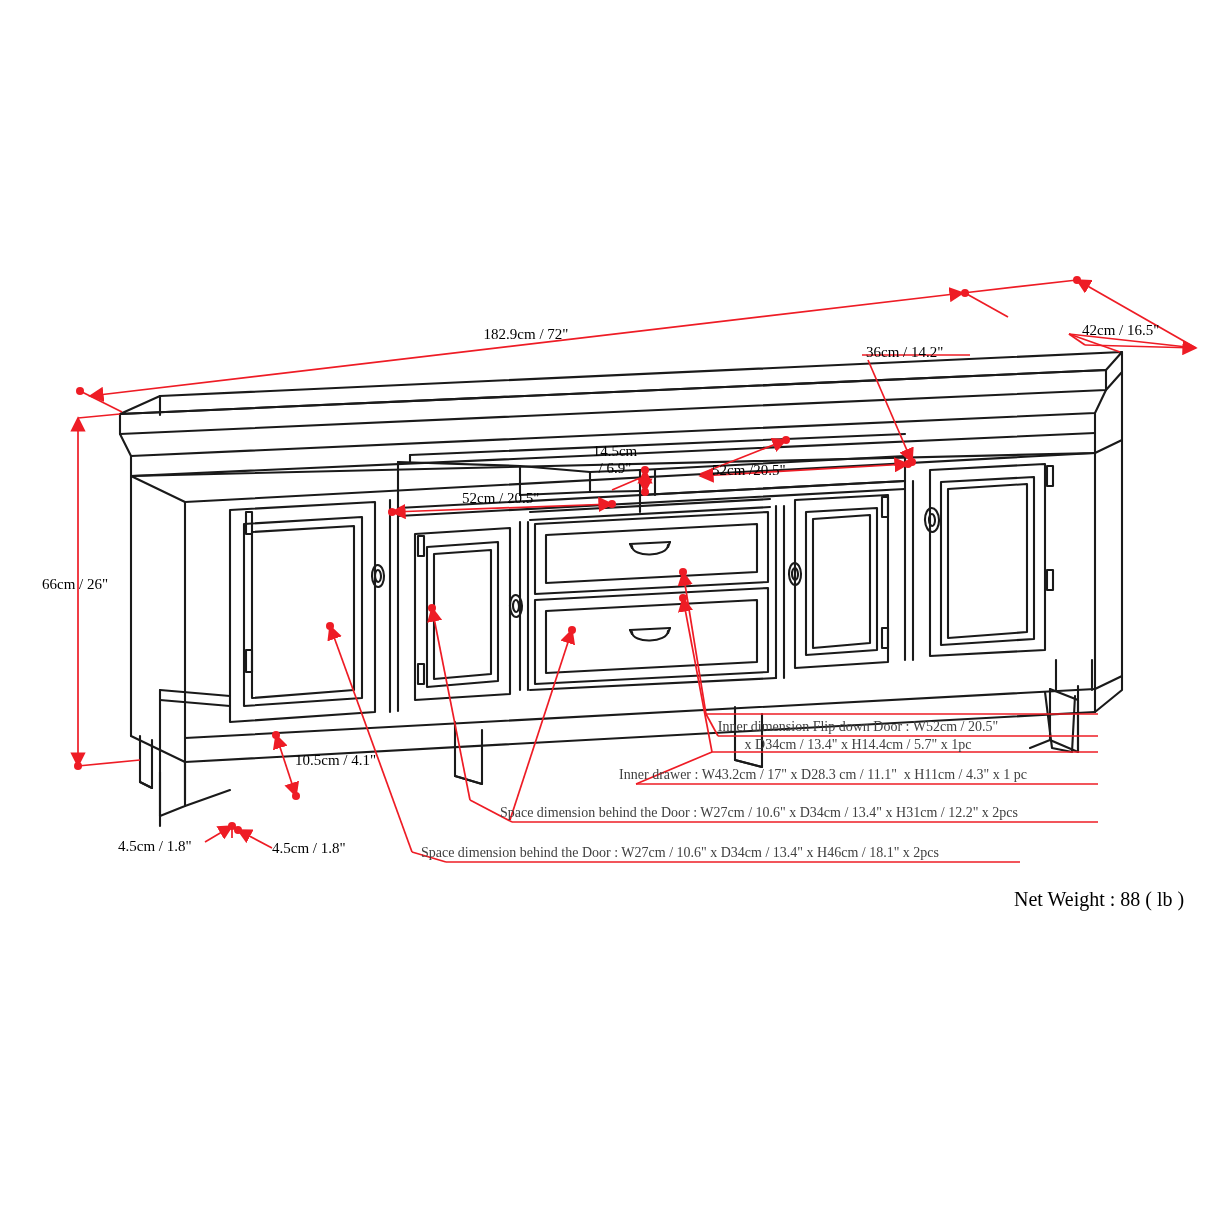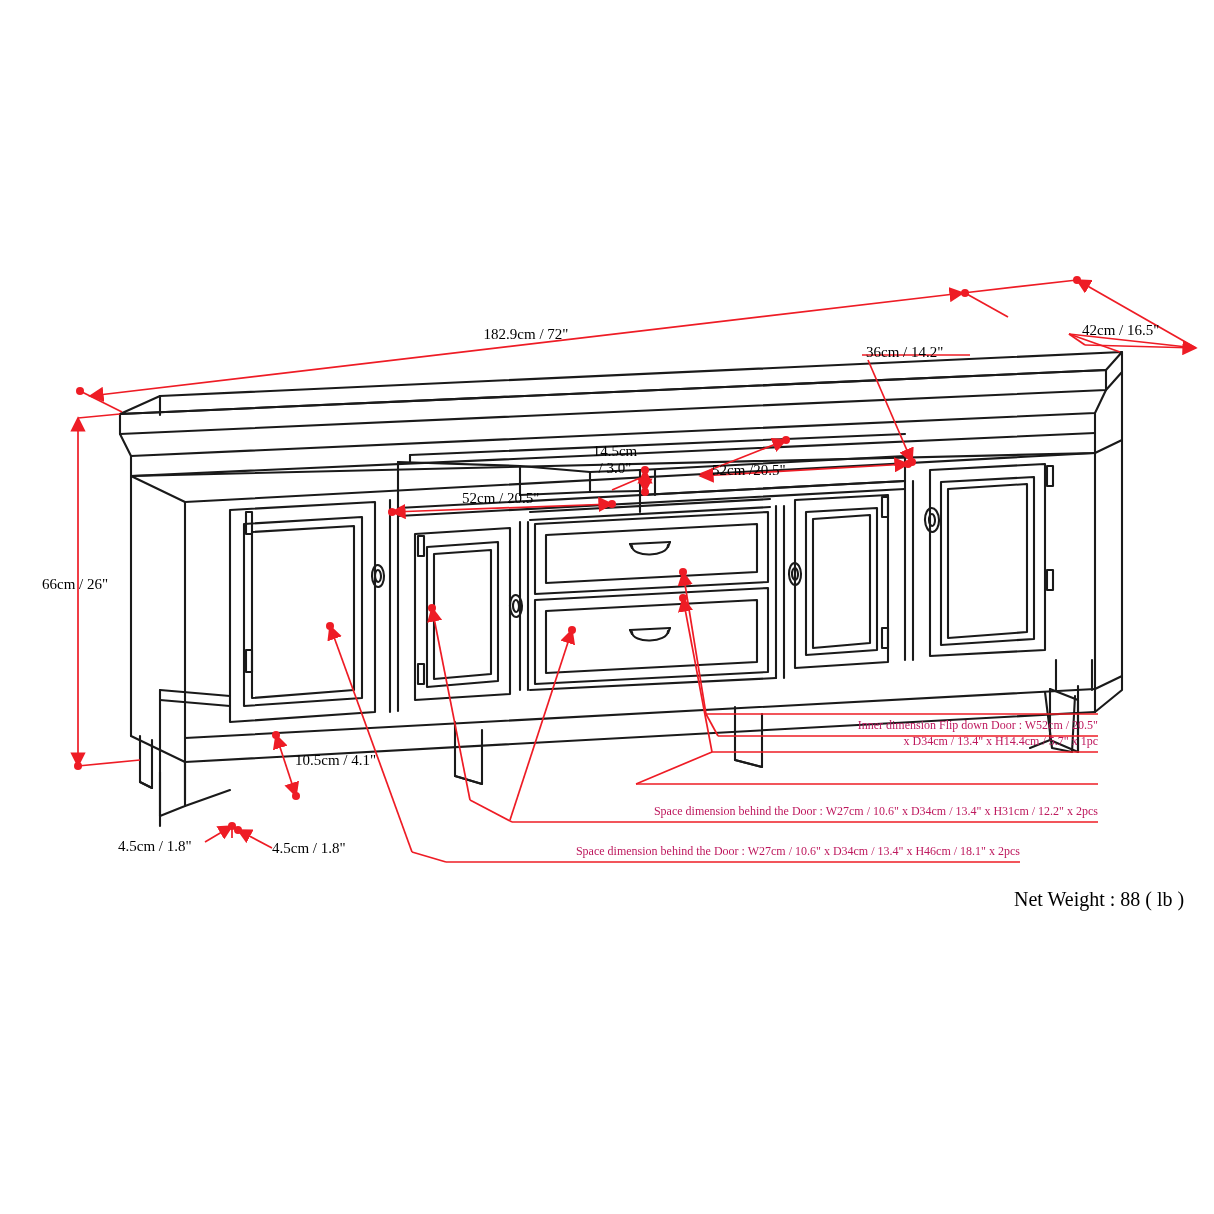--- a/index.html
+++ b/index.html
@@ -23,26 +23,26 @@
   .dim-label {
     position: absolute;
     color: #000000;
     font-family: "Liberation Serif", serif;
     font-size: 15px;
     line-height: 1.15;
     white-space: pre;
   }
   .note-label {
     position: absolute;
-    color: #be185d;
+    color: #404040;
     font-family: "Liberation Serif", serif;
-    font-size: 12px;
+    font-size: 14px;
     line-height: 1.3;
     white-space: pre;
-    text-align: right;
+    text-align: center;
   }
   .weight-label {
     position: absolute;
     color: #000000;
     font-family: "Liberation Serif", serif;
     font-size: 20px;
     white-space: pre;
   }
   .center { text-align: center; }
 </style>
@@ -289,29 +289,30 @@
 
   <div class="dim-label" style="left:295px; top:752px;">10.5cm / 4.1"</div>
 
   <div class="dim-label" style="left:118px; top:838px;">4.5cm / 1.8"</div>
 
   <div class="dim-label" style="left:272px; top:840px;">4.5cm / 1.8"</div>
 
   <div class="dim-label" style="left:866px; top:344px;">36cm / 14.2"</div>
 
   <div class="dim-label center" style="left:578px; top:443px; width:74px;">14.5cm
-/ 3.0"</div>
+/ 6.9"</div>
 
   <div class="dim-label" style="left:712px; top:462px;">52cm /20.5"</div>
 
   <div class="dim-label" style="left:462px; top:490px;">52cm / 20.5"</div>
 
   <div class="note-label" style="left:618px; top:718px; width:480px;">Inner dimension Flip down Door : W52cm / 20.5"
 x D34cm / 13.4" x H14.4cm / 5.7" x 1pc</div>
 
+  <div class="note-label" style="left:548px; top:766px; width:550px;">Inner drawer : W43.2cm / 17" x D28.3 cm / 11.1"  x H11cm / 4.3" x 1 pc</div>
 
   <div class="note-label" style="left:420px; top:804px; width:678px;">Space dimension behind the Door : W27cm / 10.6" x D34cm / 13.4" x H31cm / 12.2" x 2pcs</div>
 
   <div class="note-label" style="left:340px; top:844px; width:680px;">Space dimension behind the Door : W27cm / 10.6" x D34cm / 13.4" x H46cm / 18.1" x 2pcs</div>
 
   <div class="weight-label" style="left:1014px; top:888px;">Net Weight : 88 ( lb )</div>
 
 </div>
 
 </body></html>

